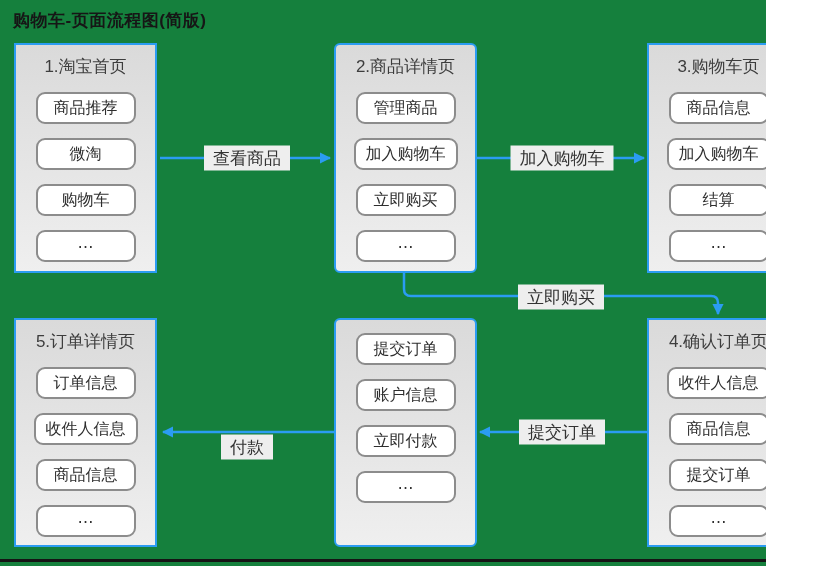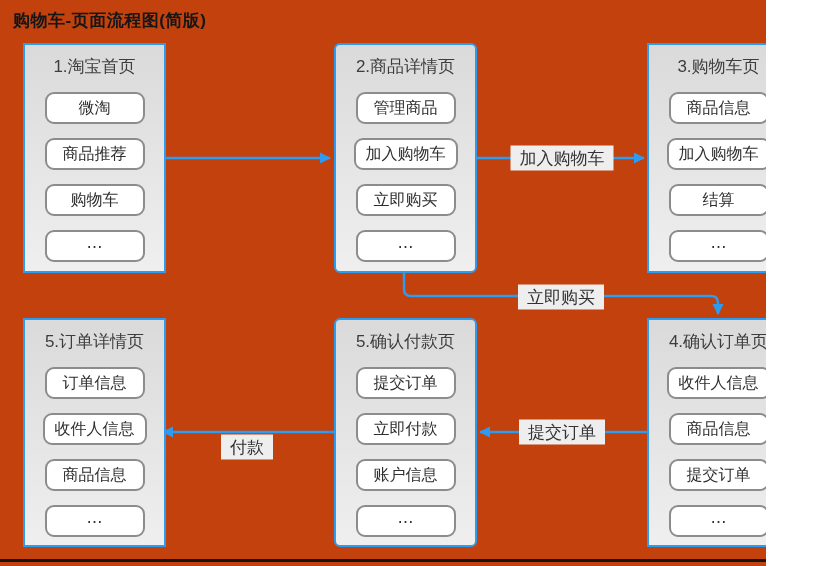--- a/index.html
+++ b/index.html
@@ -1,34 +1,34 @@
 <!DOCTYPE html>
 <html><head>
 <meta charset="utf-8">
 <style>
   html, body { margin:0; padding:0; background:#ffffff; }
   .canvas {
     position:relative; width:766px; height:566px;
-    background:#c2410c; overflow:hidden;
+    background:#15803d; overflow:hidden;
     font-family:"Liberation Sans", sans-serif;
   }
   .page-title {
     position:absolute; left:13px; top:9px;
     font-size:17px; font-weight:bold; color:#161616;
     letter-spacing:0.5px; white-space:nowrap;
   }
   .edges { position:absolute; left:0; top:0; pointer-events:none; }
   .node {
     position:absolute; width:143px; box-sizing:border-box;
     border:2px solid #2b9cf2;
     background:linear-gradient(180deg, #dadada 0%, #efefef 100%);
   }
   .row1 { top:43px; height:230px; }
   .row2 { top:318px; height:229px; }
-  .col1 { left:23px; }
+  .col1 { left:14px; }
   .col2 { left:334px;border-radius:6px; }
   .col3 { left:647px; }
   .node-title {
     margin-top:10px; text-align:center;
     font-size:17px; color:#3d3d3d; line-height:24px; white-space:nowrap;
   }
   .node-items {
     margin-top:13px; display:flex; flex-direction:column;
     align-items:center; gap:14px;
   }
@@ -74,22 +74,22 @@
     <path d="M 477 158 L 644 158" fill="none" stroke="#2b9cf2" stroke-width="2.5" marker-end="url(#arrow)"></path>
     <path d="M 790 133 L 799 133 Q 806 133 806 140 L 806 338 Q 806 345 799 345 L 796 345" fill="none" stroke="#2b9cf2" stroke-width="2.5" marker-end="url(#arrow)"></path>
     <path d="M 404 273 L 404 289 Q 404 296 411 296 L 711 296 Q 718 296 718 303 L 718 314" fill="none" stroke="#2b9cf2" stroke-width="2.5" marker-end="url(#arrow)"></path>
     <path d="M 647 432 L 480 432" fill="none" stroke="#2b9cf2" stroke-width="2.5" marker-end="url(#arrow)"></path>
     <path d="M 334 432 L 163 432" fill="none" stroke="#2b9cf2" stroke-width="2.5" marker-end="url(#arrow)"></path>
   </svg>
 
   <div class="node row1 col1">
     <div class="node-title">1.淘宝首页</div>
     <div class="node-items">
+      <div class="node-item">商品推荐</div>
       <div class="node-item">微淘</div>
-      <div class="node-item">商品推荐</div>
       <div class="node-item">购物车</div>
       <div class="node-item">⋯</div>
     </div>
   </div>
 
   <div class="node row1 col2">
     <div class="node-title">2.商品详情页</div>
     <div class="node-items">
       <div class="node-item">管理商品</div>
       <div class="node-item">加入购物车</div>
@@ -112,39 +112,39 @@
     <div class="node-title">5.订单详情页</div>
     <div class="node-items">
       <div class="node-item">订单信息</div>
       <div class="node-item">收件人信息</div>
       <div class="node-item">商品信息</div>
       <div class="node-item">⋯</div>
     </div>
   </div>
 
   <div class="node row2 col2">
-    <div class="node-title">5.确认付款页</div>
     <div class="node-items">
       <div class="node-item">提交订单</div>
+      <div class="node-item">账户信息</div>
       <div class="node-item">立即付款</div>
-      <div class="node-item">账户信息</div>
       <div class="node-item">⋯</div>
     </div>
   </div>
 
   <div class="node row2 col3">
     <div class="node-title">4.确认订单页</div>
     <div class="node-items">
       <div class="node-item">收件人信息</div>
       <div class="node-item">商品信息</div>
       <div class="node-item">提交订单</div>
       <div class="node-item">⋯</div>
     </div>
   </div>
 
+  <div class="edge-label" style="left:247px; top:158px;">查看商品</div>
   <div class="edge-label" style="left:562px; top:158px;">加入购物车</div>
   <div class="edge-label tight" style="left:806px; top:283px;">结算</div>
   <div class="edge-label" style="left:561px; top:297px;">立即购买</div>
   <div class="edge-label" style="left:562px; top:432px;">提交订单</div>
   <div class="edge-label" style="left:247px; top:447px;">付款</div>
 
 
   <div class="bottom-line"></div>
 </div>
 

